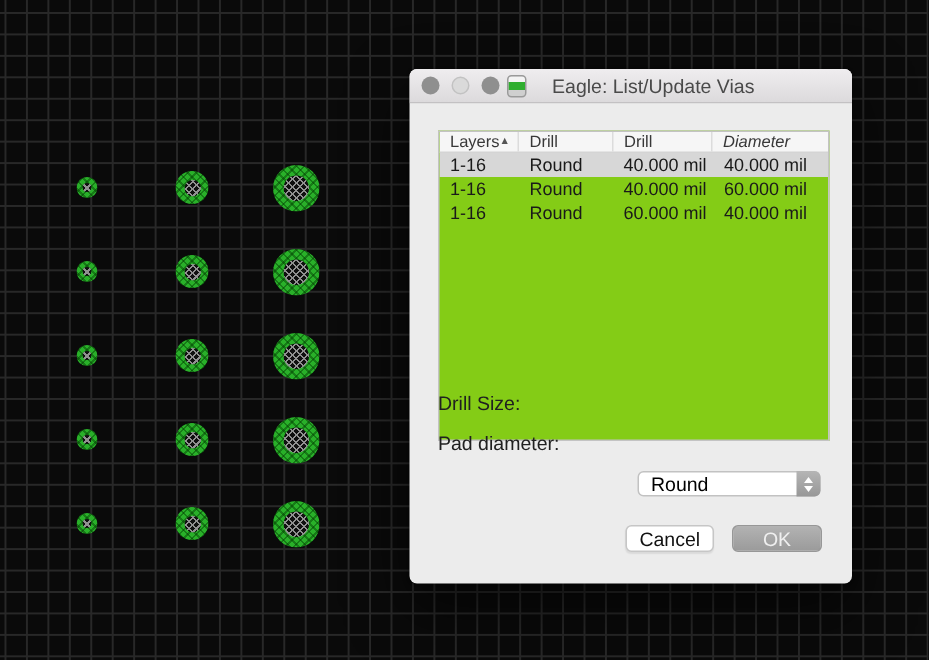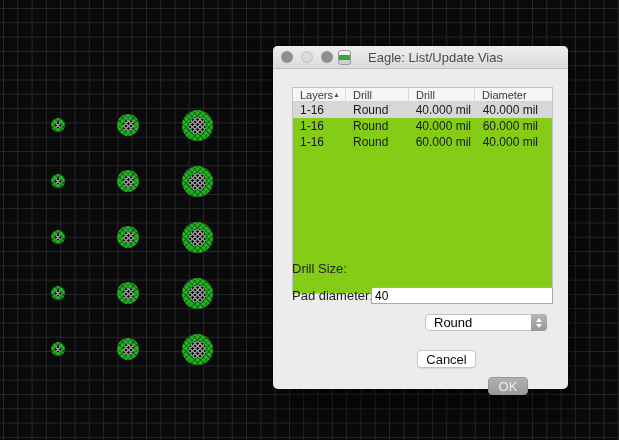--- a/index.html
+++ b/index.html
@@ -56,21 +56,21 @@
 
   
   .table {
     position:absolute; left:19px; top:41px; width:261px; height:207px;
     background:#84cc16; border:1px solid #c3c3c3; font-size:12px; color:#1a1a1a;
     overflow:hidden;
   }
   .thead { display:flex; height:14px; background:#f6f6f6; border-bottom:1px solid #d4d4d4;
     font-size:11px; color:#383838; }
   .th { display:flex; align-items:center; padding-left:7px; border-right:1px solid #dcdcdc; }
-  .th:last-child { border-right:none; }
+  .th:last-child { border-right:none;font-style:italic; }
   .c0 { width:53px; } .c1 { width:63px; } .c2 { width:66px; } .c3 { width:77px; }
   .sort { font-size:7px; color:#555; margin-left:auto; margin-right:6px; }
   .trow { display:flex; height:16px; align-items:center; }
   .trow.selected { background:#d7d7d7; }
   .tcell { padding-left:7px; white-space:nowrap; }
   .tcell.c2, .tcell.c3 { text-align:right; padding-left:0; }
   .tcell.c2 { padding-right:4px; } .tcell.c3 { padding-right:14px; }
 
   
   .frow { position:absolute; left:19px; display:flex; align-items:center; font-size:13px; color:#202020; }
@@ -94,22 +94,22 @@
   .tri { width:0; height:0; border-left:3px solid transparent; border-right:3px solid transparent; }
   .tri.up { border-bottom:4px solid #fff; }
   .tri.down { border-top:4px solid #fff; }
 
   
   .btn { position:absolute; top:304px; height:18px; border-radius:4px; font-size:13px;
     display:flex; align-items:center; justify-content:center;
     font-family:"Liberation Sans", sans-serif; }
   .btn-cancel { left:144px; width:59px; background:#ffffff; border:1px solid #c6c6c6; color:#111;
     box-shadow:0 1px 1px rgba(0,0,0,.08); }
-  .btn-ok { left:215px; width:40px; background:linear-gradient(#b2b2b2, #9b9b9b);
-    border:1px solid #979797; color:#efefef;margin-top:27px; }
+  .btn-ok { left:215px; width:60px; background:linear-gradient(#b2b2b2, #9b9b9b);
+    border:1px solid #979797; color:#efefef; }
 </style>
 </head>
 <body>
 
 <div class="canvas">
     <div class="via" style="height: 14px; width: 14px; left: 51px; top: 118px; background-color: rgb(41, 176, 41);">
       <div class="hole" style="height: 6px; width: 6px;"></div>
     </div>
     <div class="via" style="height: 22px; width: 22px; left: 117px; top: 114px; background-color: rgb(41, 176, 41);">
       <div class="hole" style="height: 11px; width: 11px;"></div>
@@ -206,23 +206,20 @@
       </div>
   </div>
 
   <div class="frow" style="top:213px; height:18px;">
     <span class="flabel">Drill Size:</span>
   </div>
 
   <div class="frow" style="top:241px; height:17px;">
     <span class="flabel">Pad diameter:</span>
   </div>
-  <div class="tinput" style="left:98px; top:241px; width:182px; height:17px;">
-    <span>40</span>
-  </div>
 
   <div class="popup">
     <span class="popup-label">Round</span>
     <span class="stepper">
       <span class="tri up"></span>
       <span class="tri down"></span>
     </span>
   </div>
 
   <div class="btn btn-cancel">Cancel</div>

